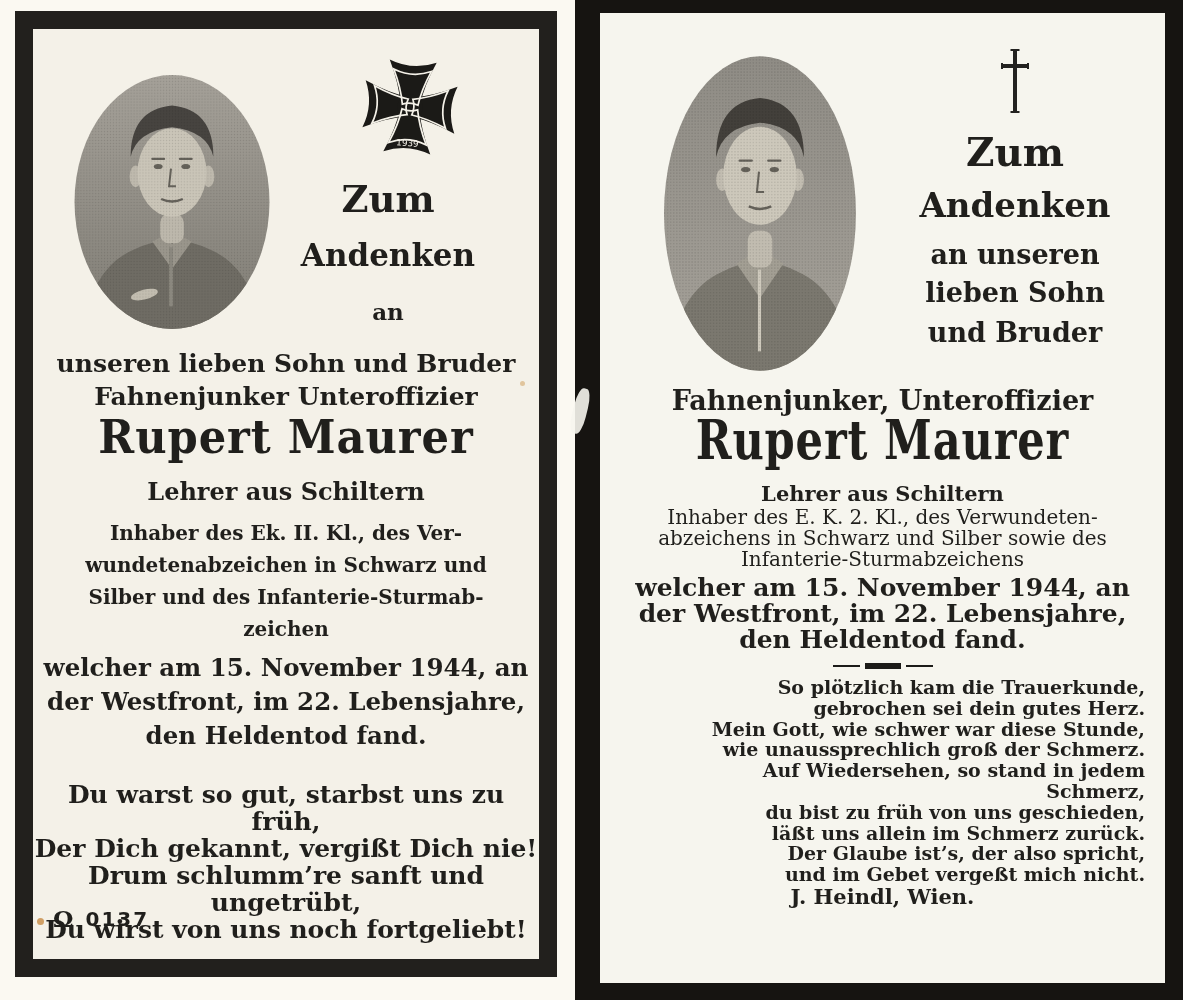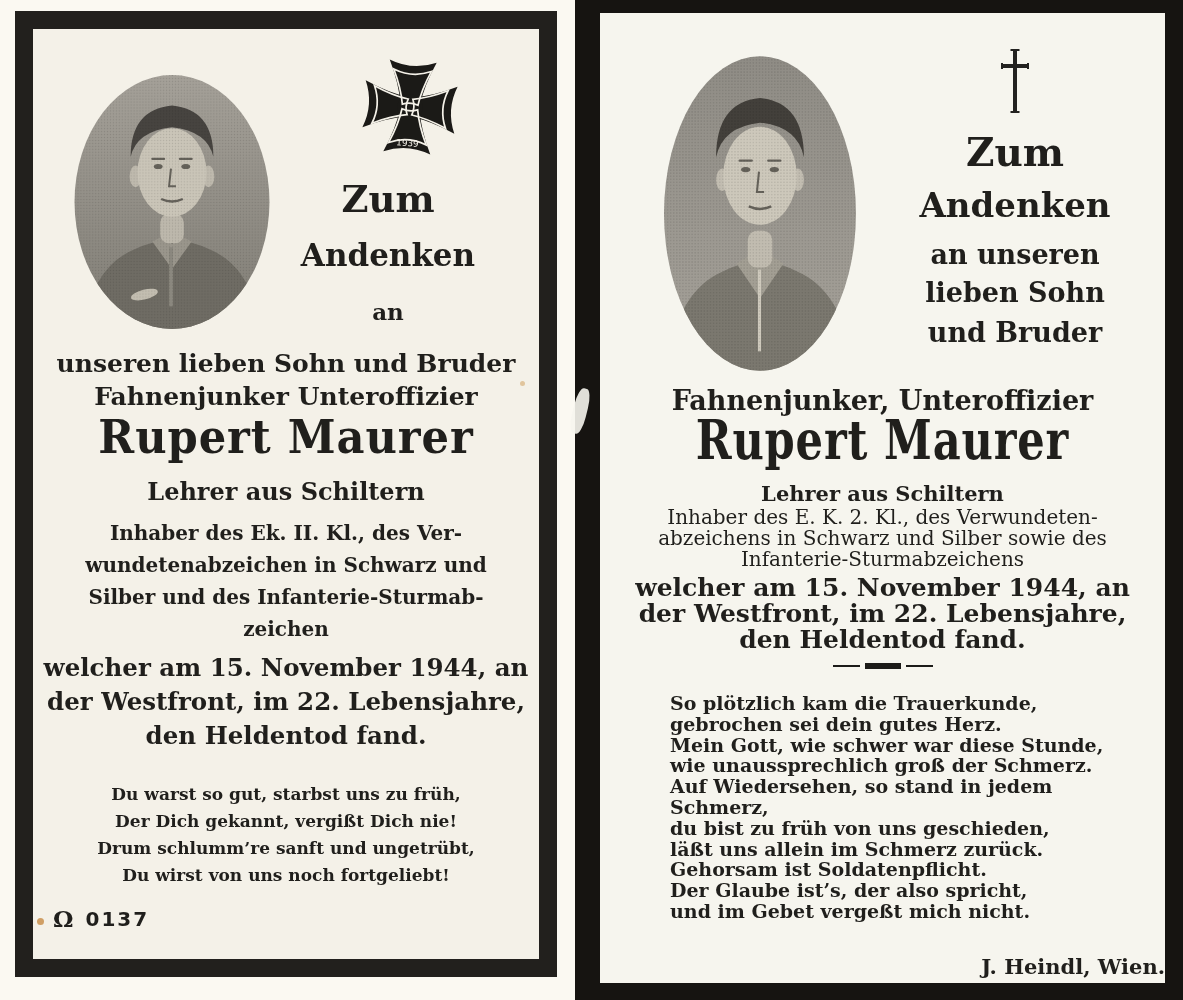--- a/index.html
+++ b/index.html
@@ -26,21 +26,21 @@
   .lc-name{position:absolute;left:0;right:0;top:380px;text-align:center;
     font-size:47px;line-height:56px;font-weight:bold;}
   .lc-name span{display:inline-block;transform:scaleX(.92);letter-spacing:1px;}
   .lc-sub{position:absolute;left:0;right:0;top:448px;text-align:center;
     font-size:24px;font-weight:bold;}
   .lc-awards{position:absolute;left:20px;right:20px;top:488px;text-align:center;
     font-size:20px;line-height:32px;font-weight:bold;}
   .lc-death{position:absolute;left:0;right:0;top:622px;text-align:center;
     font-size:24.5px;line-height:34px;font-weight:bold;}
   .lc-poem{position:absolute;left:0;right:0;top:752px;text-align:center;
-    font-size:17px;line-height:27px;font-weight:bold;}
+    font-size:25px;line-height:27px;font-weight:bold;}
   .lc-mark{position:absolute;left:20px;top:876px;font-weight:bold;display:flex;align-items:center;gap:12px;}
   .lc-mark .sym{font-size:23px;}
   .lc-mark .num{font-family:"DejaVu Sans","Liberation Sans",sans-serif;font-size:20px;letter-spacing:2px;}
   .speck{position:absolute;left:4px;top:889px;width:7px;height:7px;border-radius:50%;
     background:#c9914e;opacity:.85;}
   .speck2{position:absolute;right:14px;top:352px;width:5px;height:5px;border-radius:50%;
     background:#d4a86a;opacity:.6;}
   
   .card-right{position:absolute;left:575px;top:0;width:608px;height:1000px;background:#161411;}
   .card-right .paper{position:absolute;left:25px;top:13px;width:565px;height:970px;background:#f6f5ee;}
@@ -59,23 +59,23 @@
   .rc-sub{position:absolute;left:0;right:0;top:468px;text-align:center;
     font-size:21px;font-weight:bold;}
   .rc-awards{position:absolute;left:10px;right:10px;top:494px;text-align:center;
     font-size:20px;line-height:21px;font-weight:normal;}
   .rc-death{position:absolute;left:0;right:0;top:562px;text-align:center;
     font-size:25px;line-height:26px;font-weight:bold;}
   .rc-divider{position:absolute;left:0;right:0;top:650px;display:flex;
     justify-content:center;align-items:center;gap:5px;}
   .rc-divider .thin{width:27px;height:2px;background:#1c1b18;}
   .rc-divider .thick{width:36px;height:6px;background:#1c1b18;}
-  .rc-poem{position:absolute;left:70px;right:20px;top:664px;text-align:left;
-    font-size:19px;line-height:20.8px;font-weight:bold;margin-top:16px;}
-  .rc-pub{position:absolute;left:0;right:0;top:941px;text-align:right;
+  .rc-poem{position:absolute;left:70px;right:20px;top:664px;text-align:right;
+    font-size:19px;line-height:20.8px;font-weight:bold;}
+  .rc-pub{position:absolute;left:0;right:0;top:871px;text-align:center;
     font-size:21px;font-weight:bold;}
   .crack{position:absolute;left:-2px;top:388px;width:14px;height:46px;background:#f6f5ee;
     opacity:.9;transform:rotate(14deg);border-radius:40%;}
 </style>
 </head>
 <body>
 
 <div id="canvas">
 
   <section class="card-left">
@@ -269,21 +269,20 @@
       </div>
 
       <div class="rc-poem">
         <div>So plötzlich kam die Trauerkunde,</div>
         <div>gebrochen sei dein gutes Herz.</div>
         <div>Mein Gott, wie schwer war diese Stunde,</div>
         <div>wie unaussprechlich groß der Schmerz.</div>
         <div>Auf Wiedersehen, so stand in jedem Schmerz,</div>
         <div>du bist zu früh von uns geschieden,</div>
         <div>läßt uns allein im Schmerz zurück.</div>
-        <div>Gehorsam ist Soldatenpflicht.</div>
         <div>Der Glaube ist’s, der also spricht,</div>
         <div>und im Gebet vergeßt mich nicht.</div>
       </div>
 
       <div class="rc-pub">J. Heindl, Wien.</div>
     </div>
   </section>
 
 </div>
 

